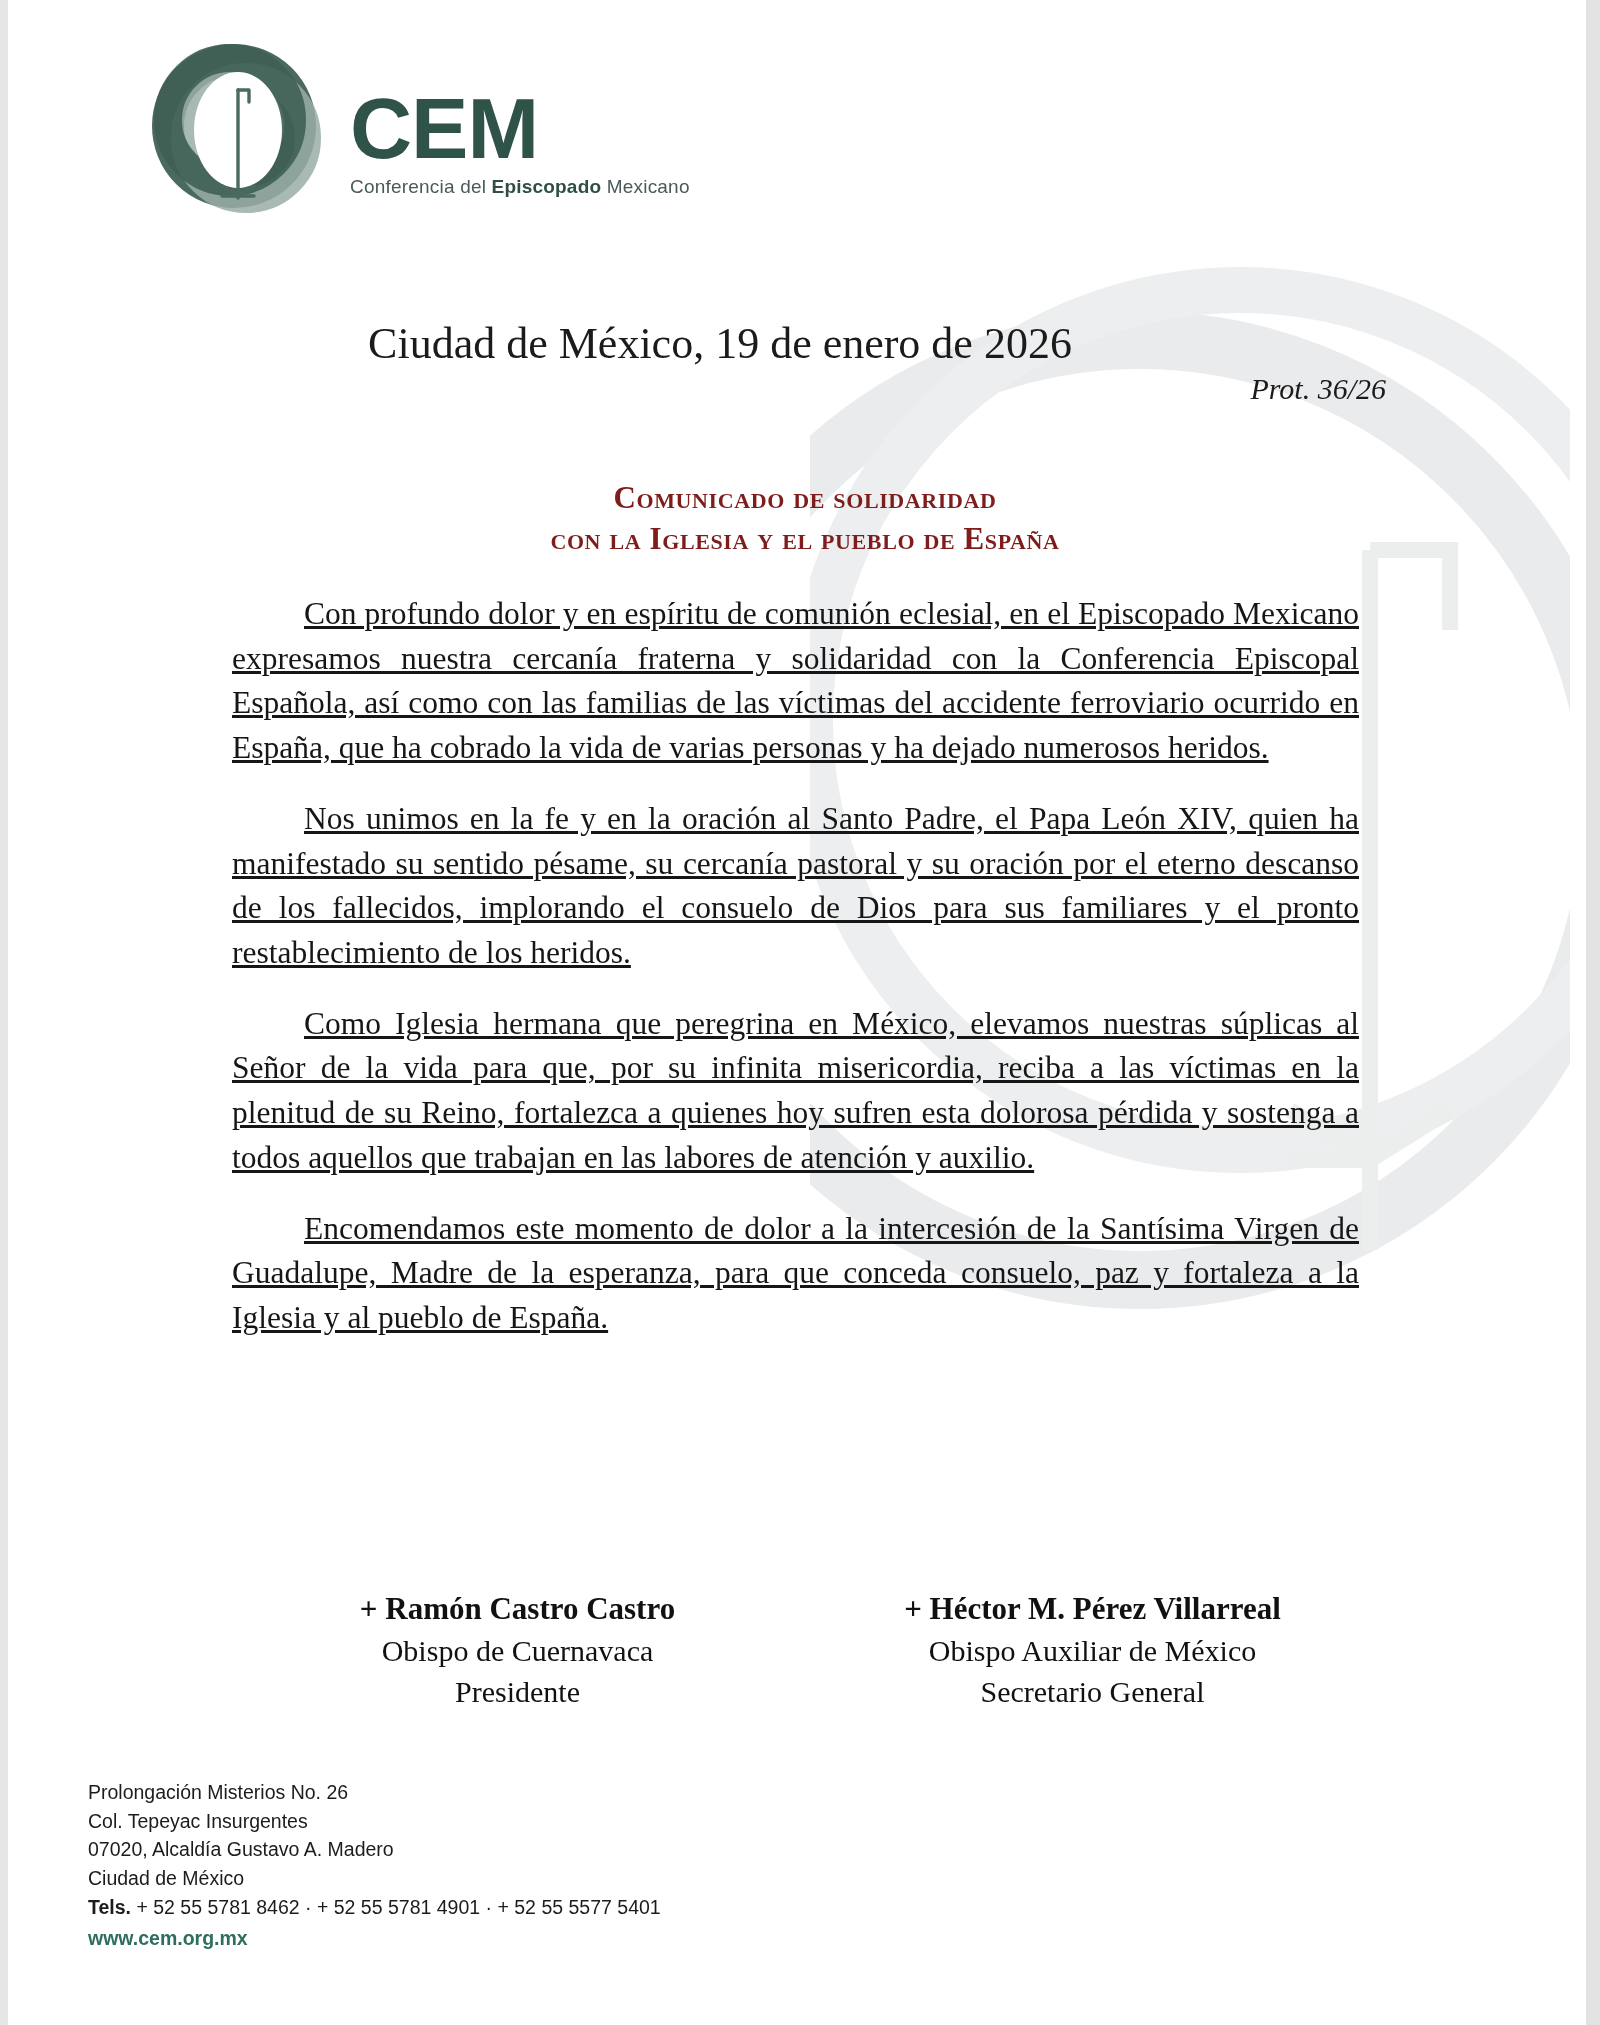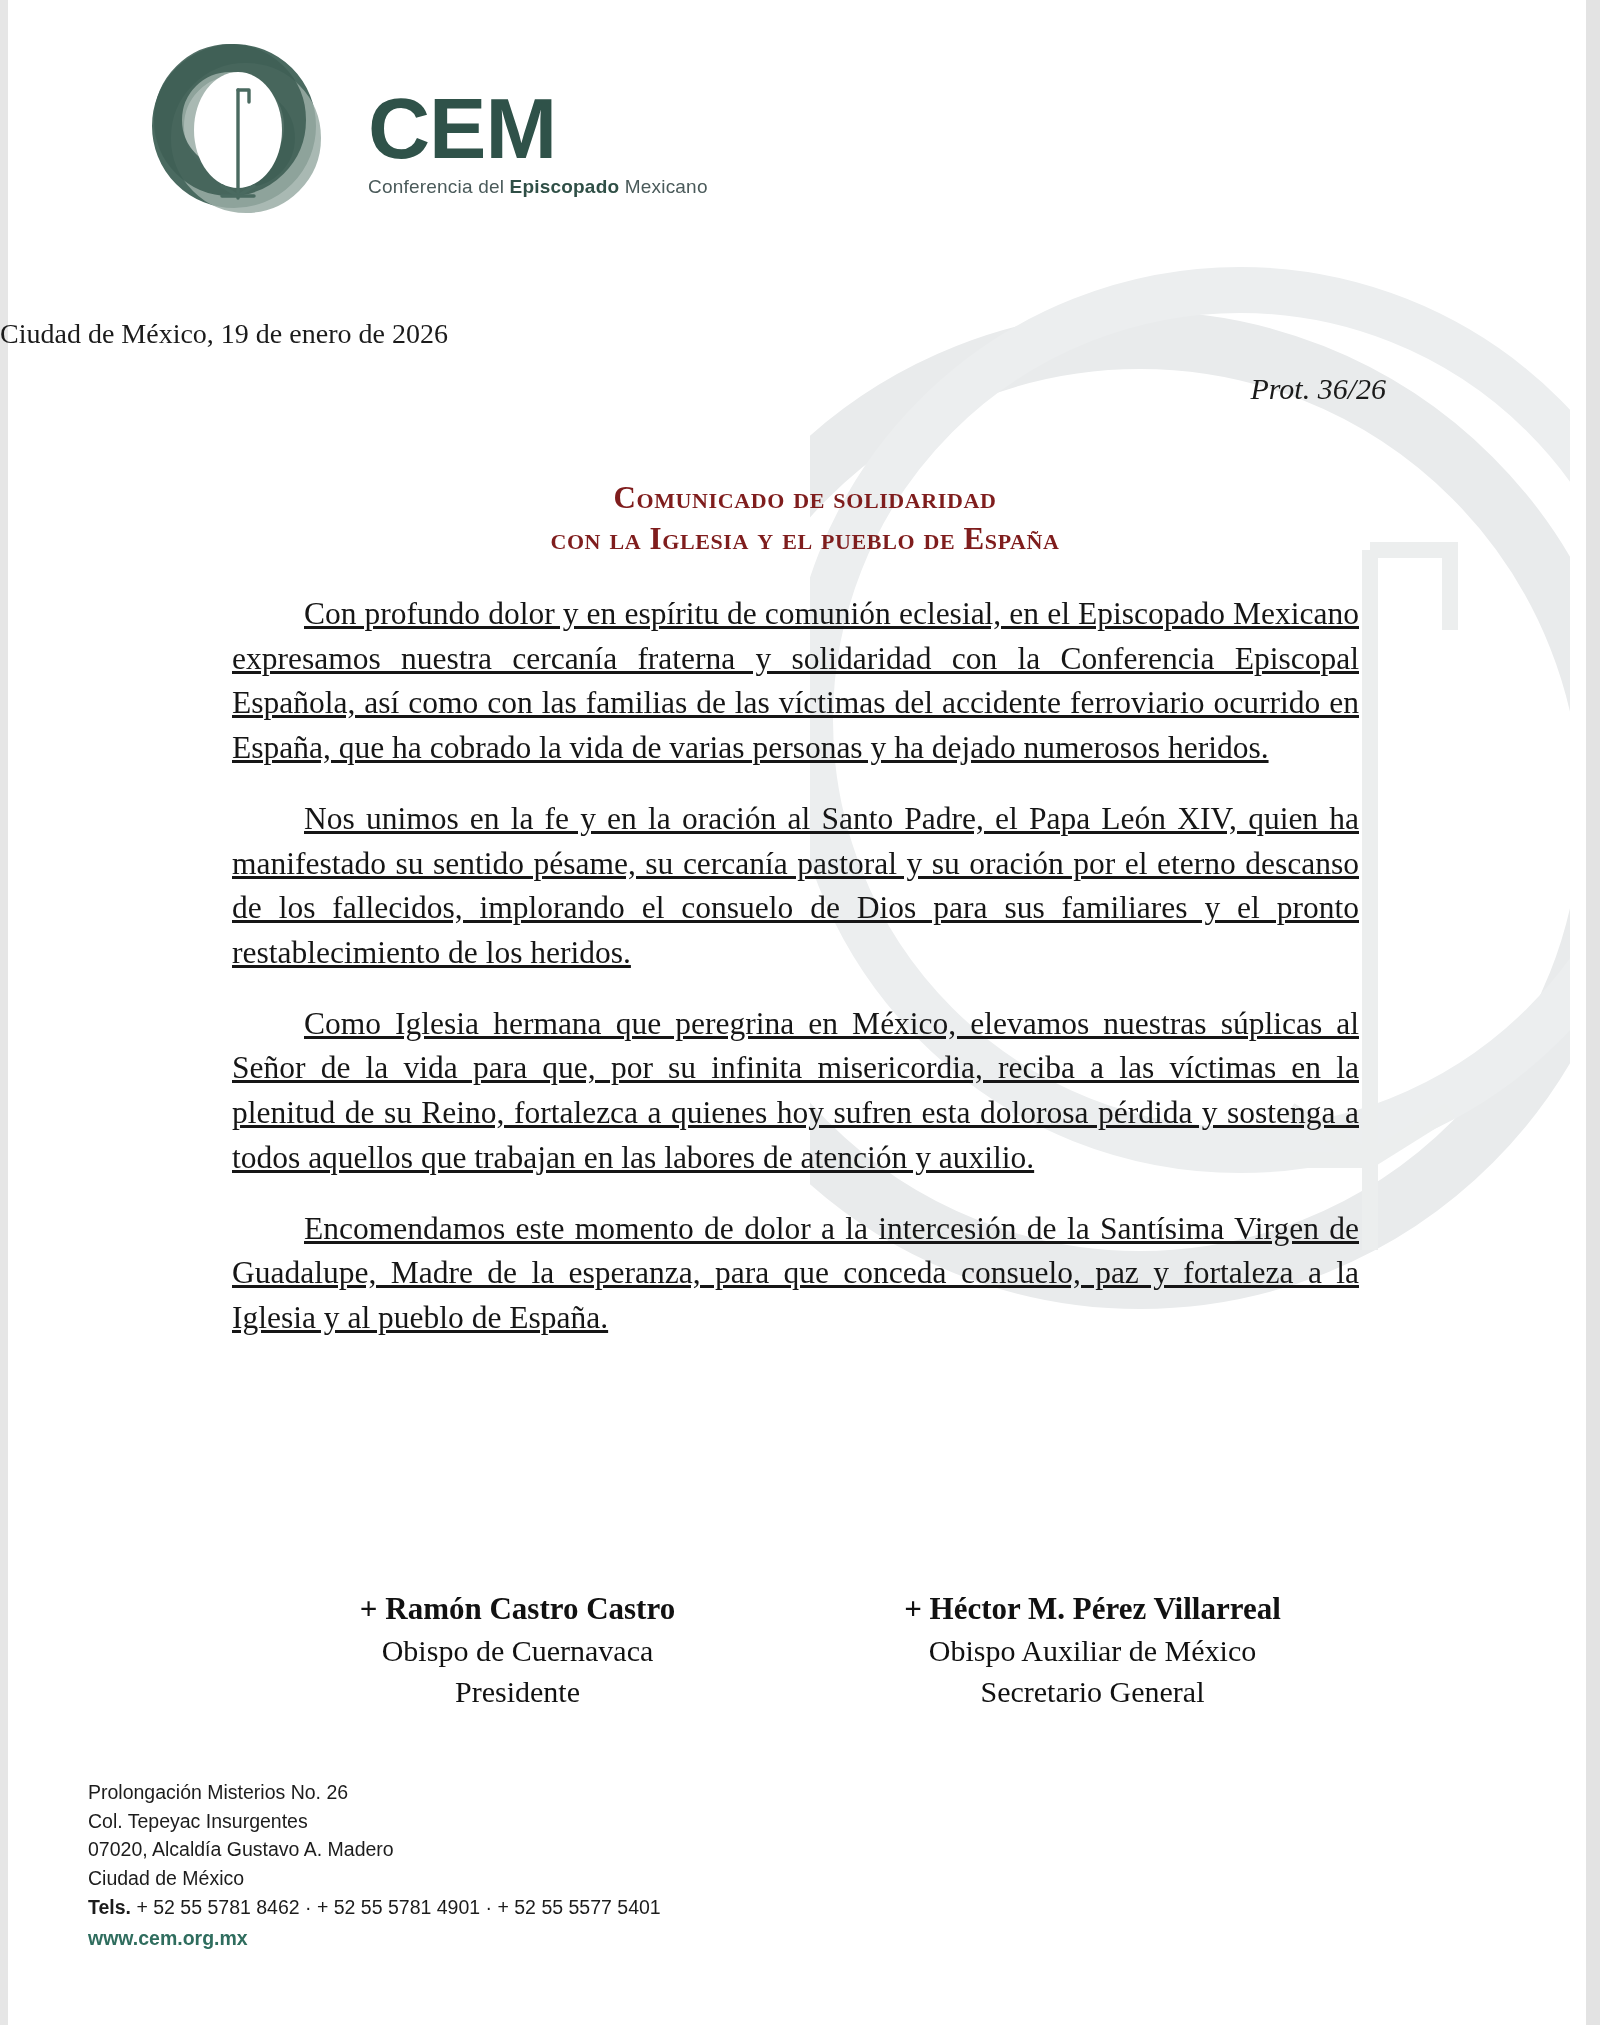--- a/index.html
+++ b/index.html
@@ -15,41 +15,41 @@
   }
   
   .scan-edge-left{position:absolute;left:0;top:0;width:8px;height:100%;background:#e6e6e6;}
   .scan-edge-right{position:absolute;right:0;top:0;width:14px;height:100%;background:#e3e3e3;}
 
   
   .watermark{position:absolute;top:250px;right:30px;width:760px;height:1180px;pointer-events:none;}
   .watermark svg{width:100%;height:100%;display:block;}
 
   
-  .header{position:absolute;left:150px;top:38px;display:flex;align-items:center;gap:38px;}
+  .header{position:absolute;left:150px;top:38px;display:flex;align-items:center;gap:20px;}
   .logo-mark{position:relative;width:180px;height:185px;flex:0 0 auto;}
   .logo-mark svg{width:100%;height:100%;display:block;}
   .logo-text{padding-top:26px;}
   .logo-cem{
     font-family:"Liberation Sans",sans-serif;
     font-weight:bold;font-size:86px;line-height:0.92;
     color:#2f5249;letter-spacing:-1px;
   }
   .logo-tag{
     font-family:"Liberation Sans",sans-serif;
     font-size:19px;color:#4a5a5a;margin-top:8px;letter-spacing:0.2px;
   }
   .logo-tag b{color:#2f4f46;font-weight:bold;}
 
   
   .doc{position:absolute;left:0;top:0;width:1600px;}
 
   .dateline{
     position:absolute;top:318px;left:0;width:1368px;
-    text-align:left;font-size:28px;color:#1b1b1b;
+    text-align:center;font-size:44px;color:#1b1b1b;padding-left:36px;
   }
   .protline{
     position:absolute;top:372px;left:0;width:1368px;
     text-align:right;font-size:30px;font-style:italic;color:#1b1b1b;padding-left:18px;
   }
 
   .title{
     position:absolute;top:478px;left:230px;width:1150px;
     text-align:center;color:#7f1d1d;
   }

